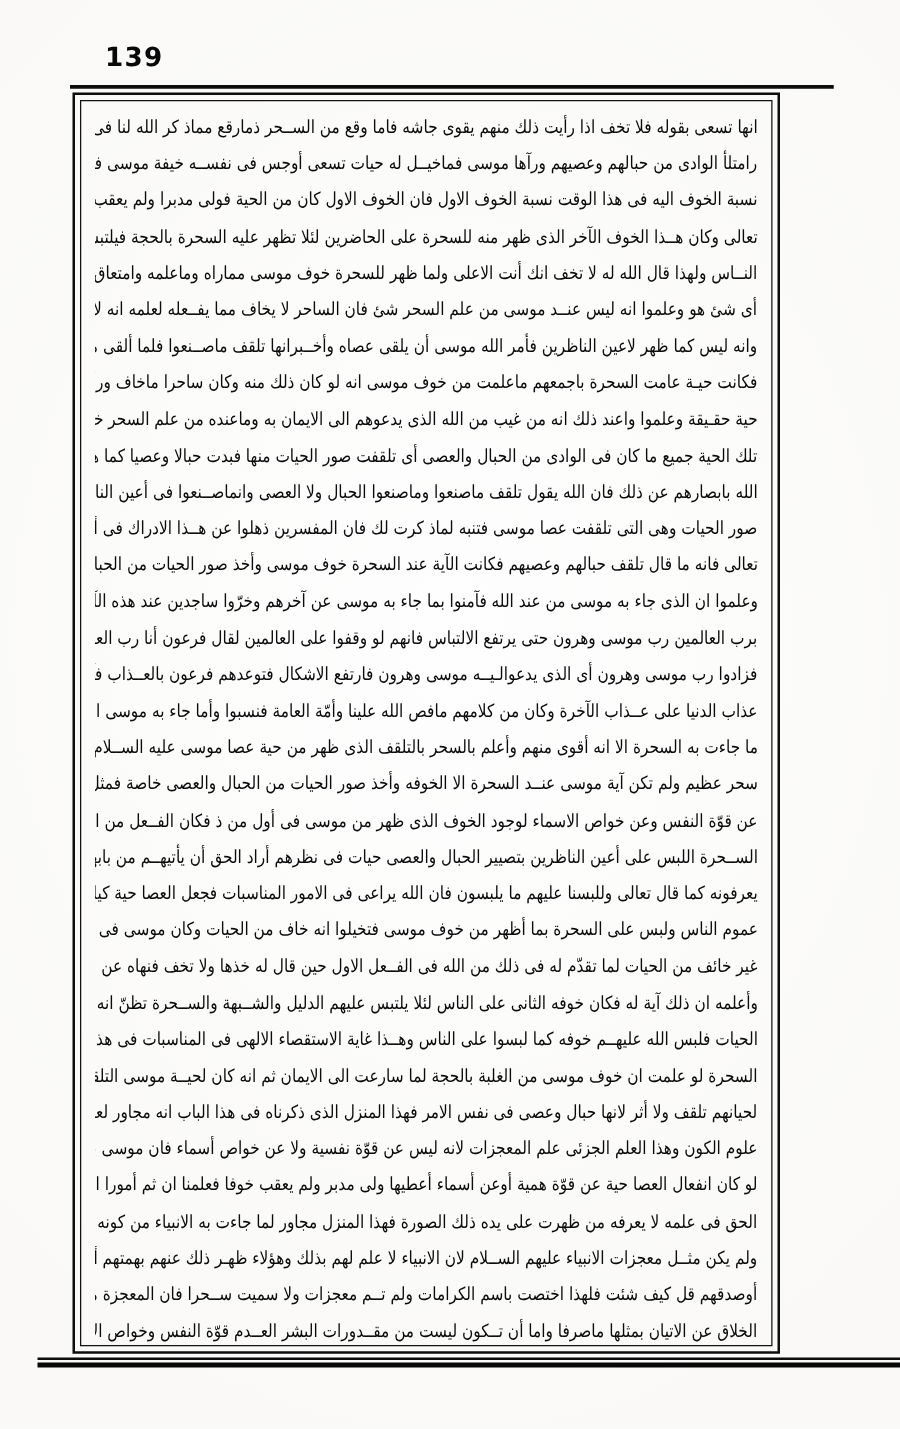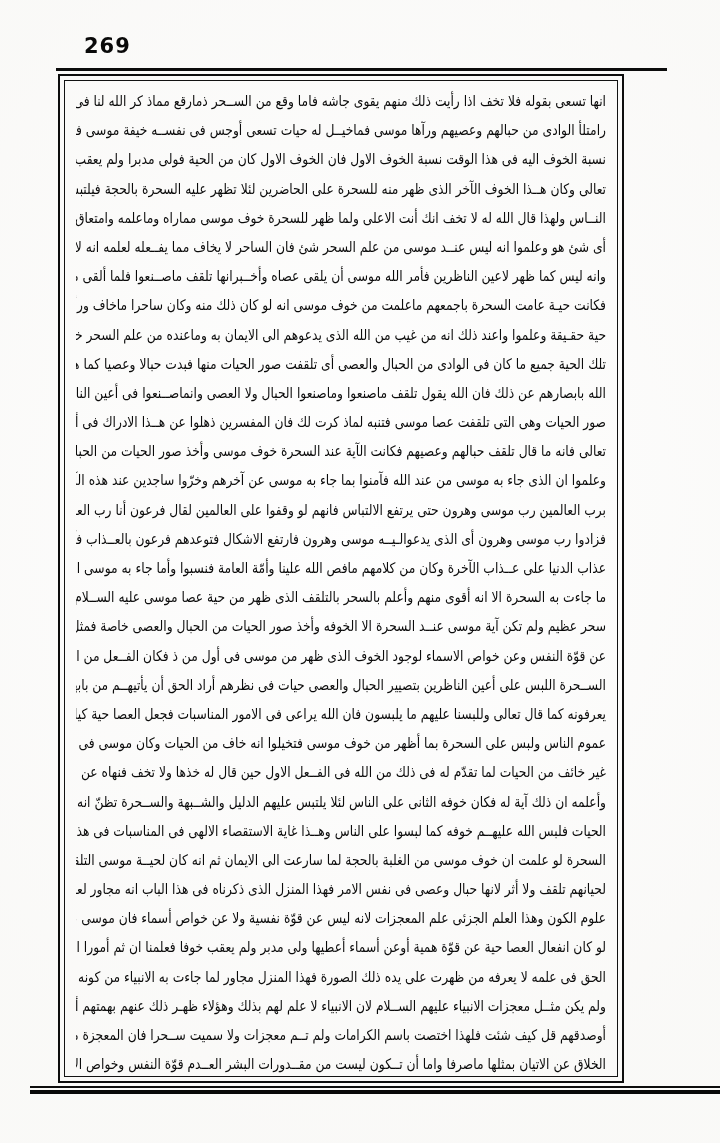--- a/index.html
+++ b/index.html
@@ -134,21 +134,21 @@
     background: #0c0c0c;
   }
 </style>
 </head>
 <body>
 
 <div id="page-sheet">
 
   <div id="paper-tone"></div>
 
-  <div id="folio">269</div>
+  <div id="folio">139</div>
 
   <div id="top-rule"></div>
 
   <div id="text-frame">
     <div id="text-frame-inner">
 
       <div id="text-body">
         <div class="line">
             <span>انها تسعى بقوله فلا تخف اذا رأيت ذلك منهم يقوى جاشه فاما وقع من الســحر ذمارقع مماذ كر الله لنا فى كتابه</span>
           </div>

